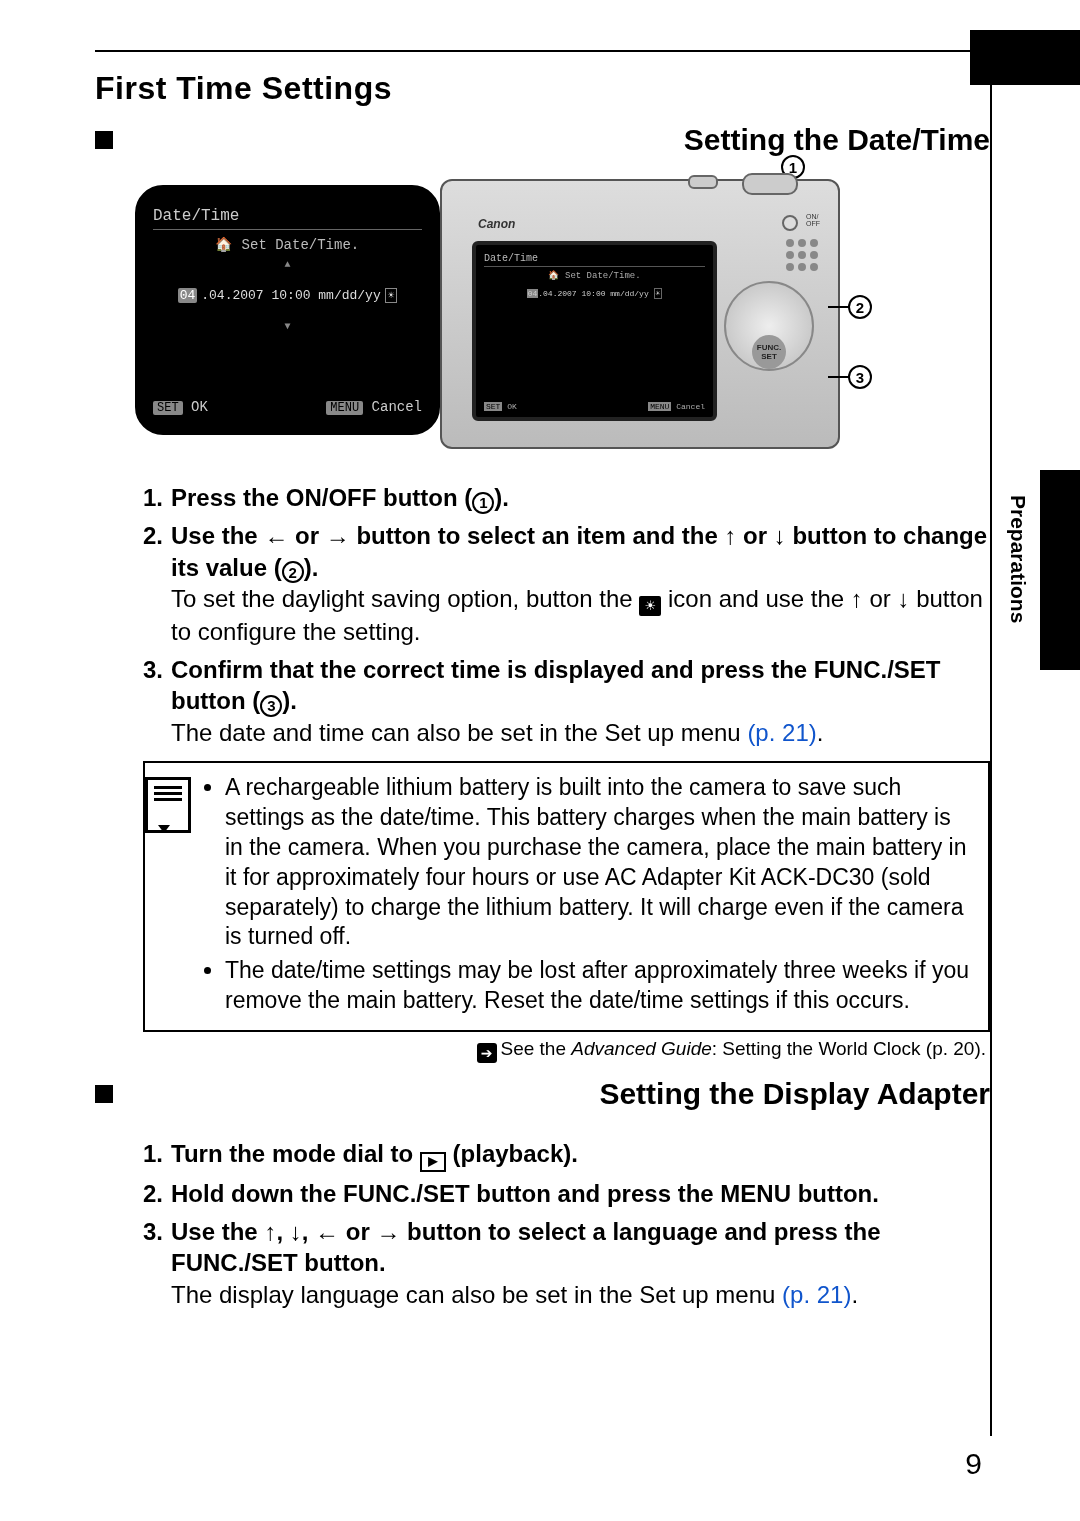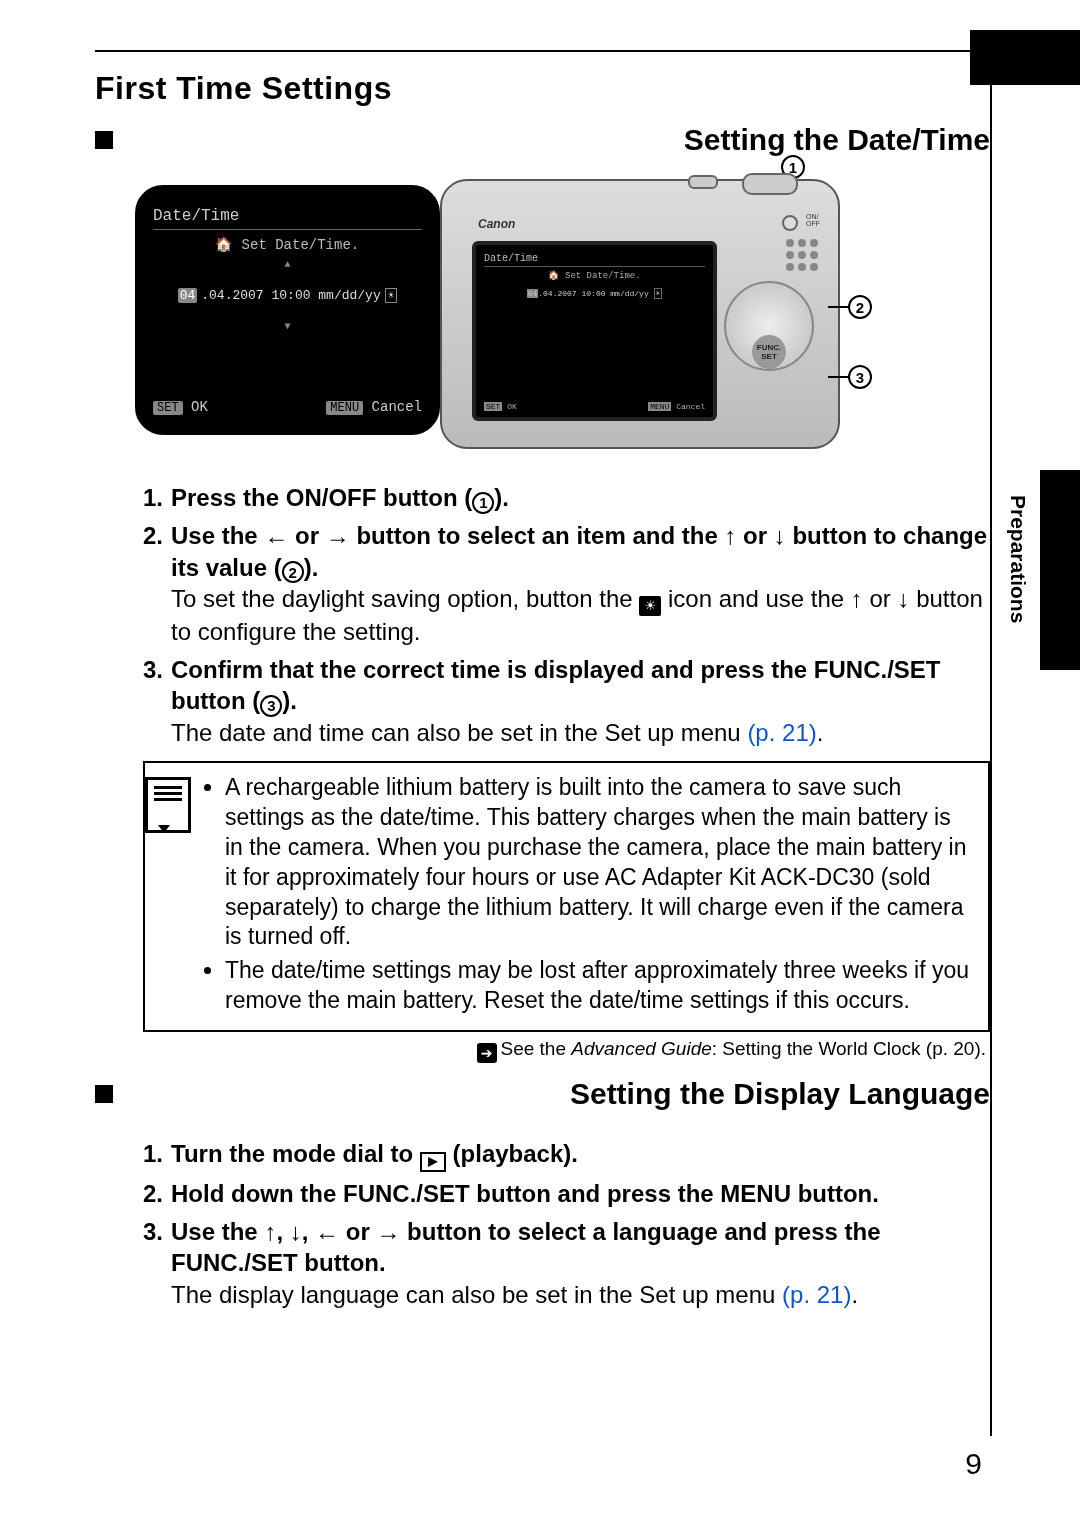--- a/index.html
+++ b/index.html
@@ -102,21 +102,21 @@
     position:absolute;
     bottom:16px; left:14px; right:14px;
     display:flex; justify-content:space-between;
     font-size:14px; color:#ccc;
   }
   .screen-bottom .btn { background:#888; color:#000; padding:0 4px; border-radius:2px; font-size:12px; }
   .camera-wrap { position: relative; width: 420px; height: 290px; }
   .camera-body {
     width: 400px; height: 270px;
     border: 2px solid #555;
-    border-radius: 27px;
+    border-radius: 12px;
     background: linear-gradient(#ddd,#bbb);
     position:absolute; left:0; top:14px;
   }
   .camera-lcd {
     position:absolute; left:30px; top:60px;
     width: 245px; height: 180px;
     border: 4px solid #222; border-radius: 6px;
     background:#000; color:#fff;
     font-family:"Courier New",monospace;
     padding:8px;
@@ -325,21 +325,21 @@
       <li>The date/time settings may be lost after approximately three weeks if you remove the main battery. Reset the date/time settings if this occurs.</li>
     </ul>
   </div>
 
   <div class="see-also">
     <span class="see-arrow">➔</span><span>See the </span><i>Advanced Guide</i><span>: Setting the World Clock (p. 20).</span>
   </div>
 
   <h2 class="h2">
     <span class="sq"></span>
-    <span>Setting the Display Language</span>
+    <span>Setting the Display Adapter</span>
   </h2>
 
   <ol class="steps">
     <li>
       <span class="bold"><span>Turn the mode dial to </span><span class="playback-icon">▶</span><span> (playback).</span></span>
     </li>
     <li>
       <span class="bold">Hold down the FUNC./SET button and press the MENU button.</span>
     </li>
     <li>

